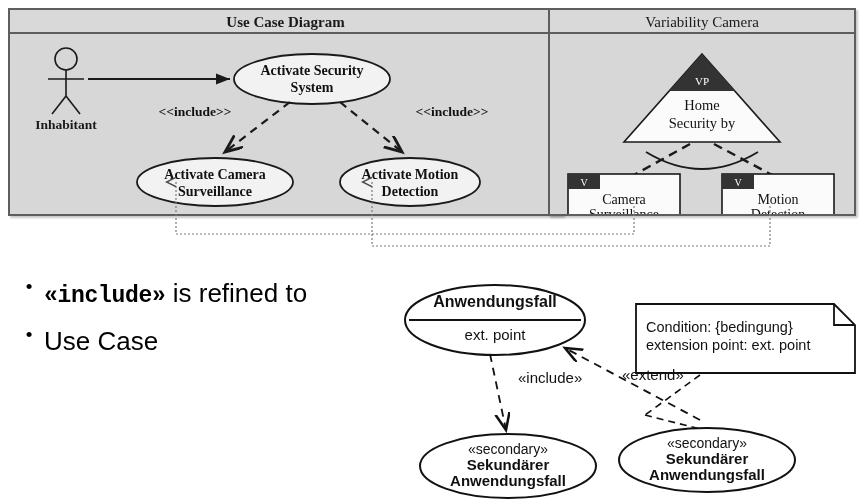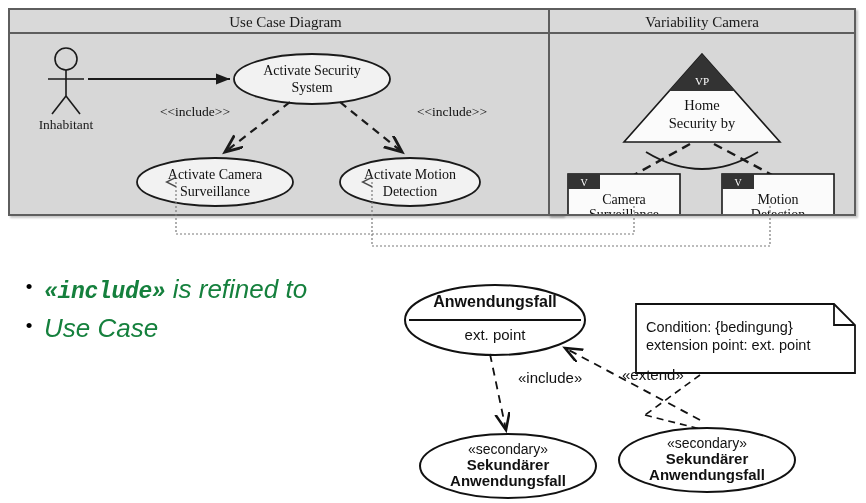--- a/index.html
+++ b/index.html
@@ -59,41 +59,40 @@
   .bullet-dot {
     width: 30px;
     flex: 0 0 30px;
     text-align: center;
     font-size: 19px;
     line-height: 30px;
     color: #000;
   }
   .bullet-text {
     font-size: 26px;
-    line-height: 34px;
-    color: #15803d;
+    line-height: 43px;
+    color: #000000;
     font-family: "Liberation Sans", sans-serif;
-    font-style: italic;
   }
   .mono-stereo {
     font-family: "Liberation Mono", monospace;
     font-size: 23px;
     font-weight: bold;
     letter-spacing: -0.3px;
   }
   
   svg text { font-family: "Liberation Sans", sans-serif; }
   .serif { font-family: "Liberation Serif", serif; }
 </style>
 </head>
 <body>
 
 <div class="slide">
 
-  <div class="frame" style="left:8px; top:8px; width:555px; height:208px;">
+  <div class="frame" style="left:8px; top:8px; width:555px; height:208px;font-weight:bold;">
     <div class="frame-title">Use Case Diagram</div>
     <div class="frame-body">
       <svg width="518" height="180" viewBox="0 0 518 180">
         <defs>
           <marker id="uc-arrow-solid" markerWidth="9" markerHeight="9" refX="8" refY="3.2" orient="auto">
             <path d="M0,0 L8,3.2 L0,6.4 z" fill="#1a1a1a"></path>
           </marker>
           <marker id="uc-arrow-open" markerWidth="10" markerHeight="10" refX="8" refY="3.4" orient="auto">
             <path d="M0,0 L8,3.4 L0,6.8" fill="none" stroke="#1a1a1a" stroke-width="1.3"></path>
           </marker>

